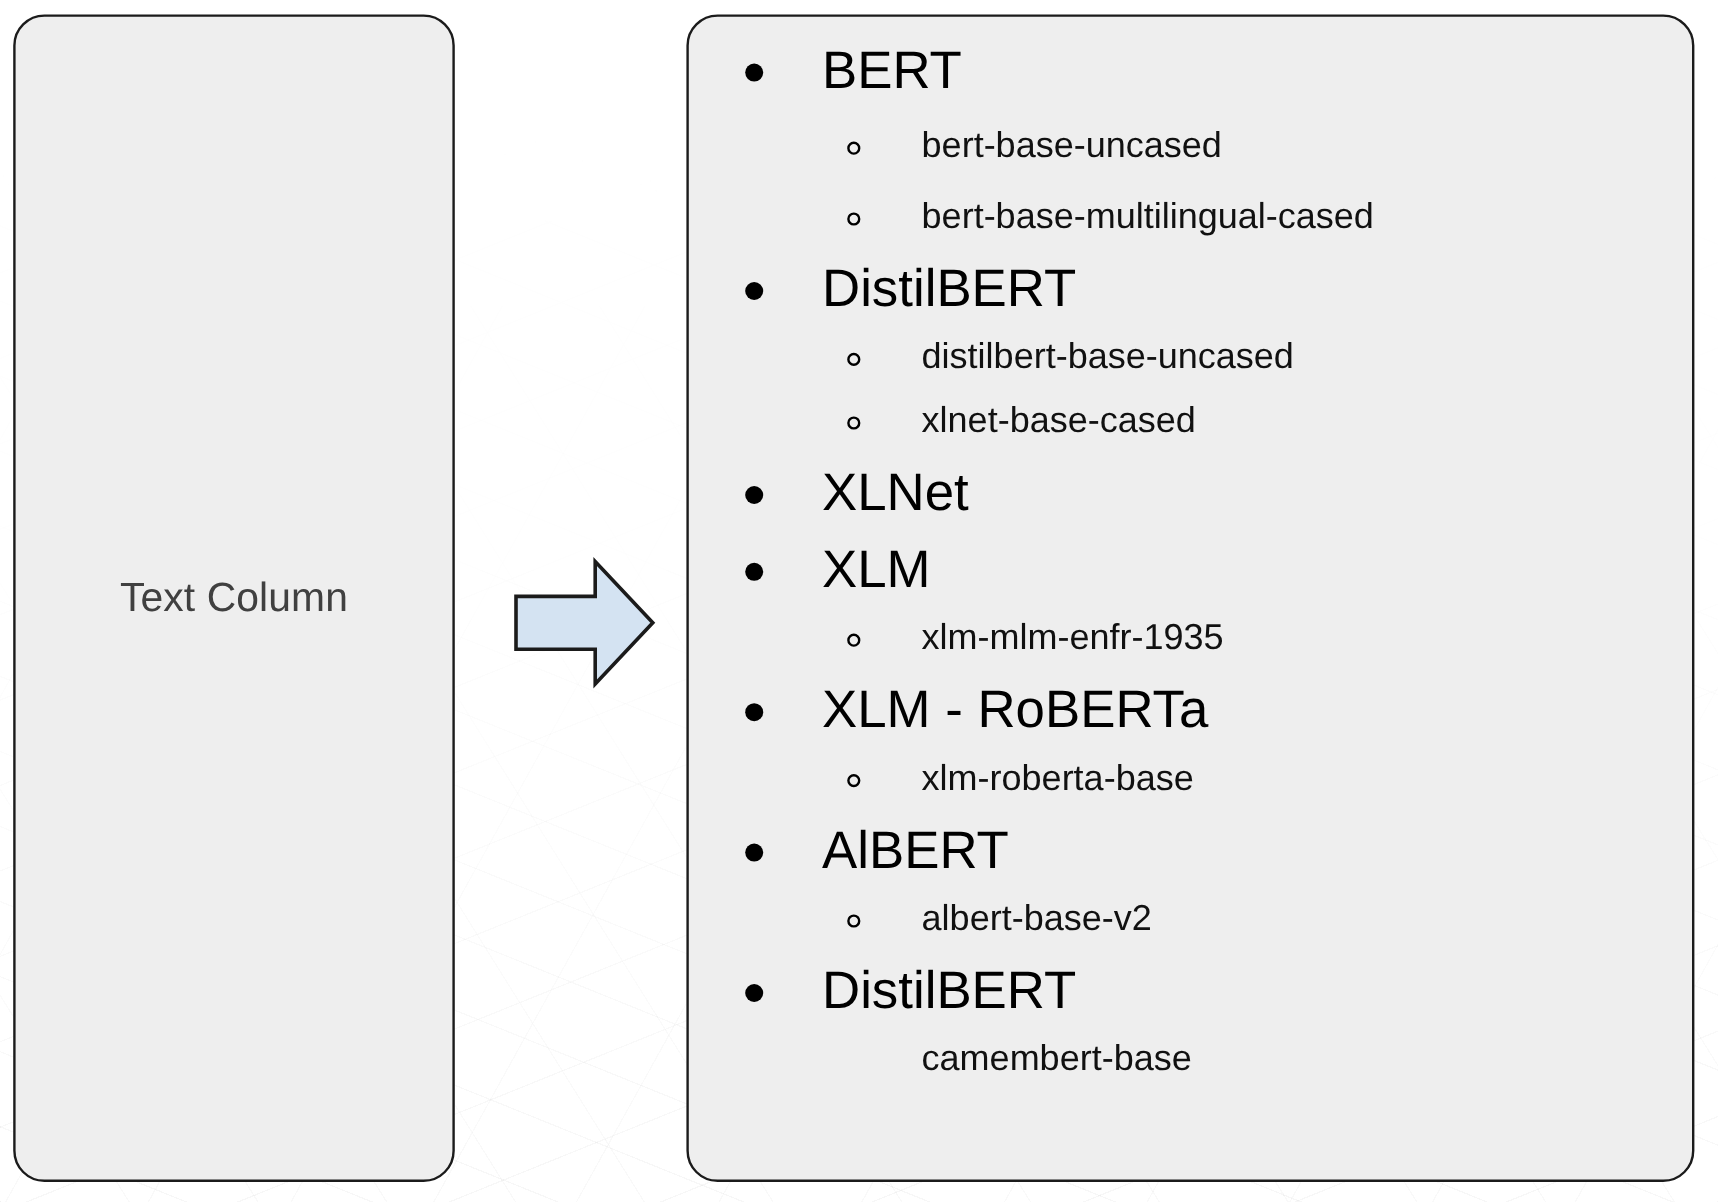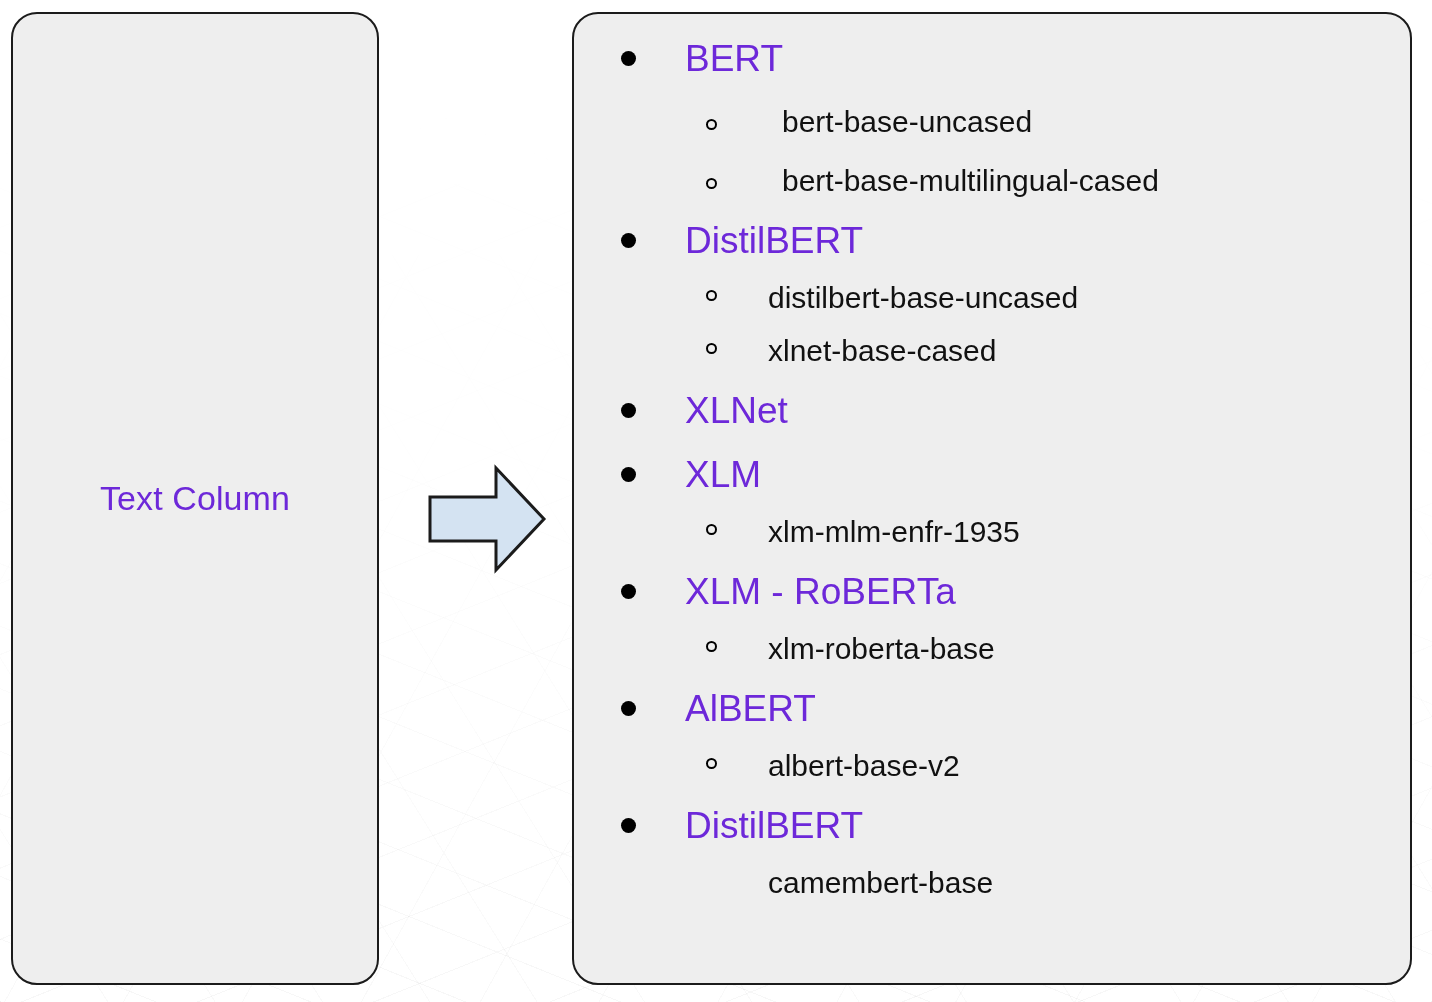--- a/index.html
+++ b/index.html
@@ -48,21 +48,21 @@
     width: 368px;
     height: 973px;
     display: flex;
     align-items: center;
     justify-content: center;
   }
 
   #left-box-label {
     font-size: 34px;
     line-height: 1.1;
-    color: #6d28d9;
+    color: #404040;
     letter-spacing: 0.1px;
   }
 
   #right-box {
     left: 572px;
     top: 12px;
     width: 840px;
     height: 973px;
     overflow: hidden;
   }
@@ -116,24 +116,24 @@
     display: inline-block;
     width: 15px;
     height: 15px;
     border-radius: 50%;
     background: #000000;
     vertical-align: middle;
     position: relative;
     top: -4px;
   }
   .row.lvl1 .txt {
-    font-size: 37px;
+    font-size: 44px;
     line-height: 62px;
     padding-left: 34px;
-    color: #6d28d9;
+    color: #000000;
   }
 
   
   .row.lvl2 {
     height: 55px;
     padding-left: 132px;  
     line-height: 55px;
   }
   .row.lvl2 .bullet {
     width: 24px;
@@ -154,23 +154,23 @@
   }
   .row.lvl2 .txt {
     font-size: 30px;
     line-height: 55px;
     padding-left: 38px;
     color: #111111;
   }
 
   
   .grp.first .row.lvl1 { margin-top: 14px; }
-  .grp .row.lvl2.spaced { margin-top: 4px; gap: 14px; }
+  .grp .row.lvl2.spaced { margin-top: 4px; }
   .grp .row.lvl1 { margin-top: 2px; }
-  .grp.tight .row.lvl2 { margin-top: -2px; align-items: flex-end; }
+  .grp.tight .row.lvl2 { margin-top: -2px; }
 </style>
 </head>
 <body>
 
 <div id="canvas">
 
   <div class="bg-texture"></div>
 
   <div class="rbox" id="left-box">
     <div id="left-box-label">Text Column</div>

